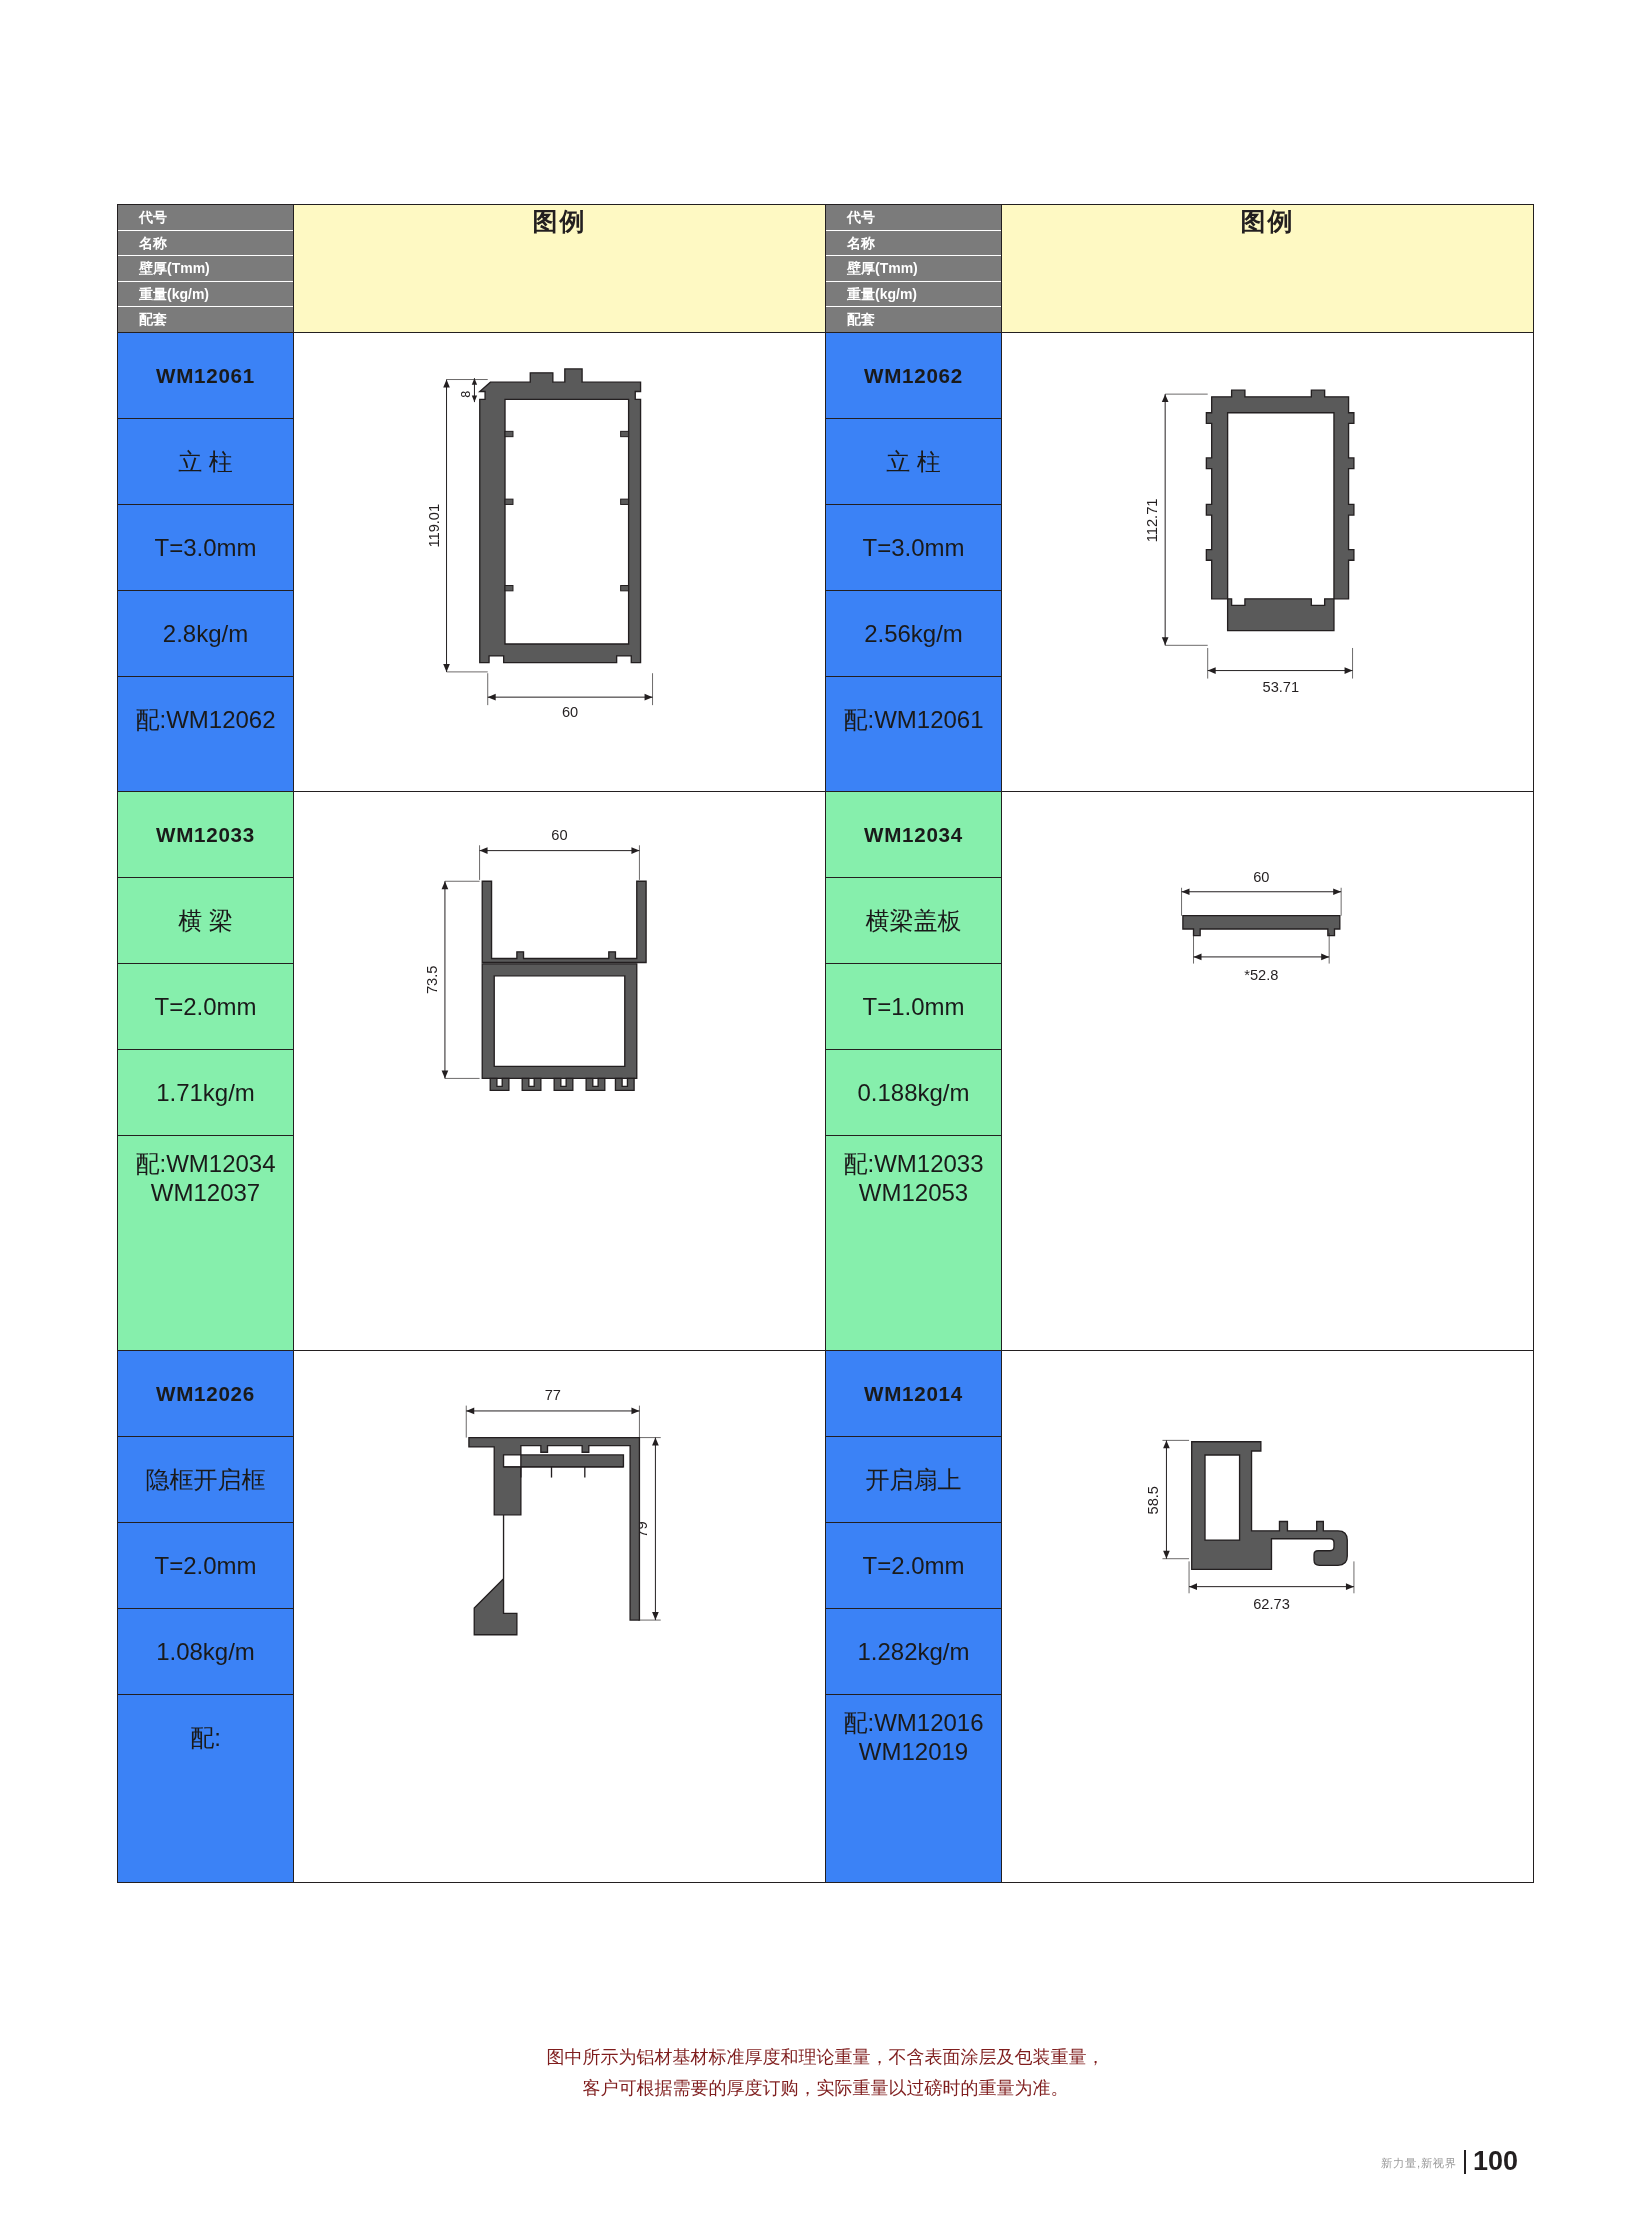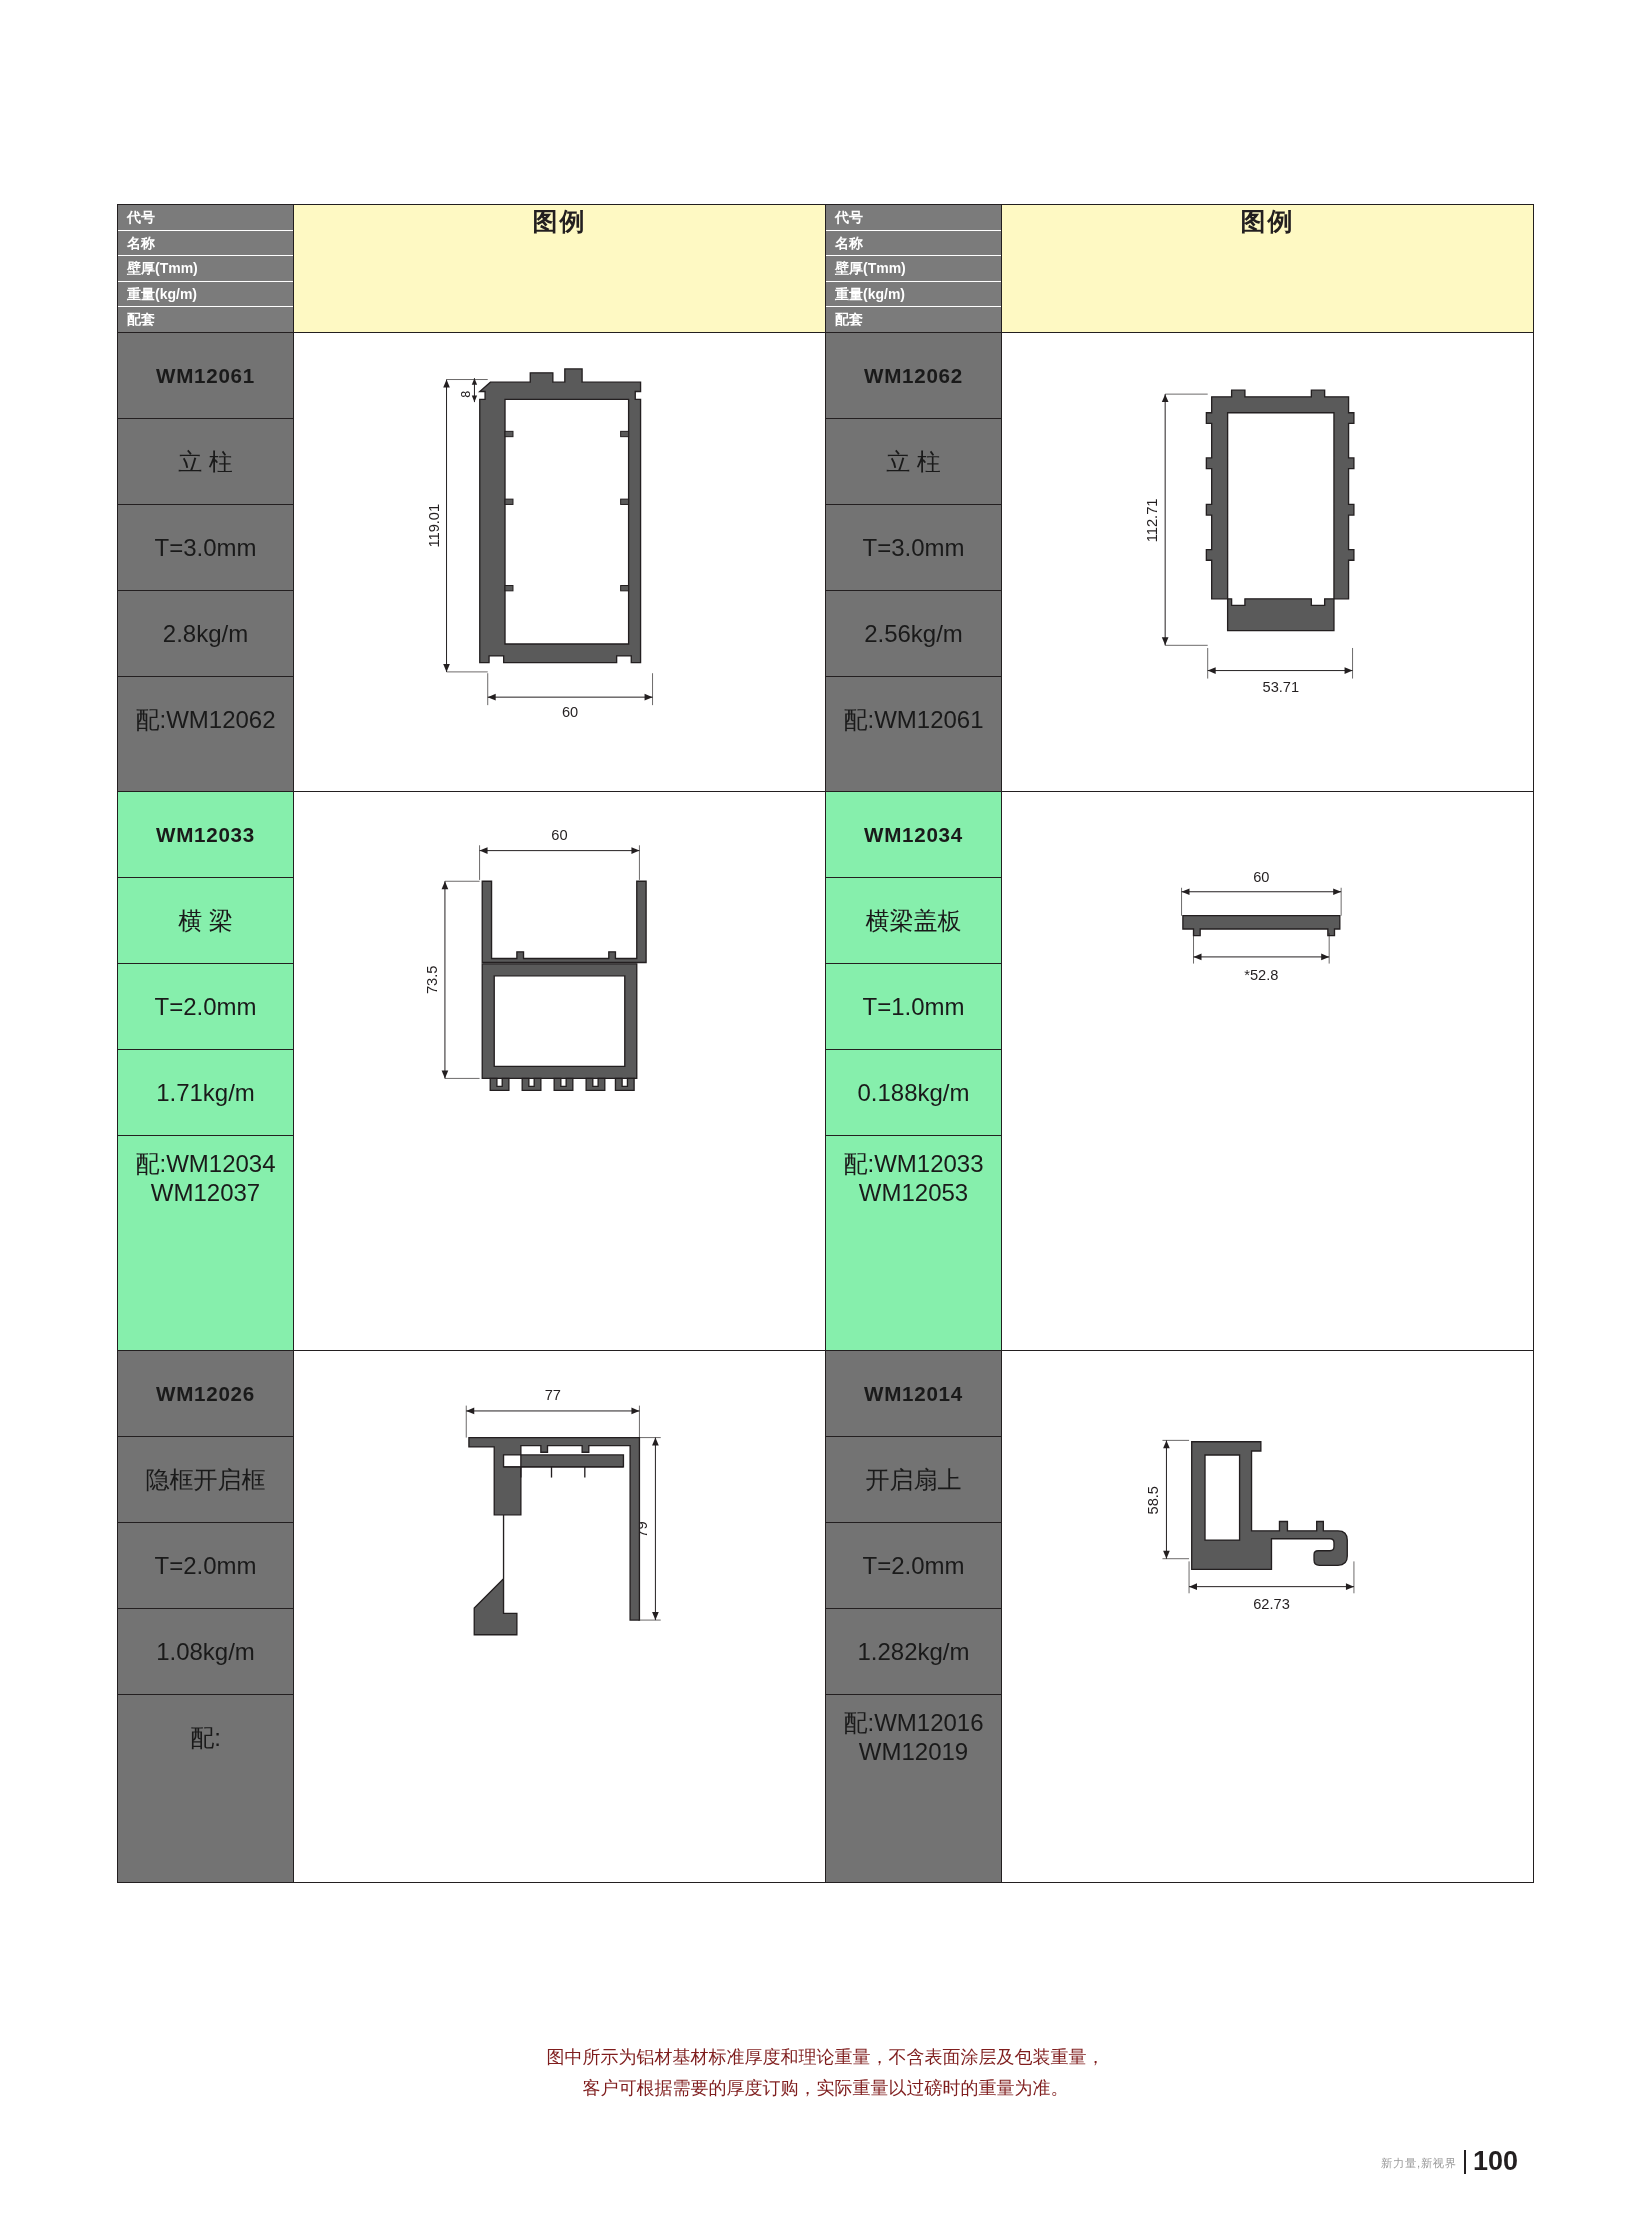--- a/index.html
+++ b/index.html
@@ -44,21 +44,21 @@
   
   .hdr-spec {
     background: #7b7b7b;
     padding: 0;
   }
   .hdr-spec .hline {
     color: #ffffff;
     font-size: 14px;
     line-height: 24.6px;
     height: 24.6px;
-    padding-left: 9px;
+    padding-left: 21px;
     border-bottom: 0.7px solid #ffffff;
     white-space: nowrap;
     font-weight: bold;
   }
   .hdr-spec .hline:last-child { border-bottom: none; }
   .hdr-fig {
     background: #fef9c3;
     text-align: center;
     vertical-align: middle;
     font-size: 25px;
@@ -79,21 +79,21 @@
     overflow: hidden;
   }
   .spec-cell .row.code { font-weight: bold; font-size: 20.6px; letter-spacing: 0.7px; }
   .spec-cell .row.two-line {
     line-height: 29px;
     padding-top: 13.3px;
     height: 72px;
   }
   .spec-cell .row.last { border-bottom: none; }
 
-  .bg-grey  { background: #737373; }
+  .bg-grey  { background: #3b82f6; }
   .bg-cream { background: #86efac; }
 
   .fig-cell {
     background: #ffffff;
     position: relative;
   }
   svg { display: block; }
   .figwrap { display:flex; align-items:center; justify-content:center; height:100%; }
 
   

